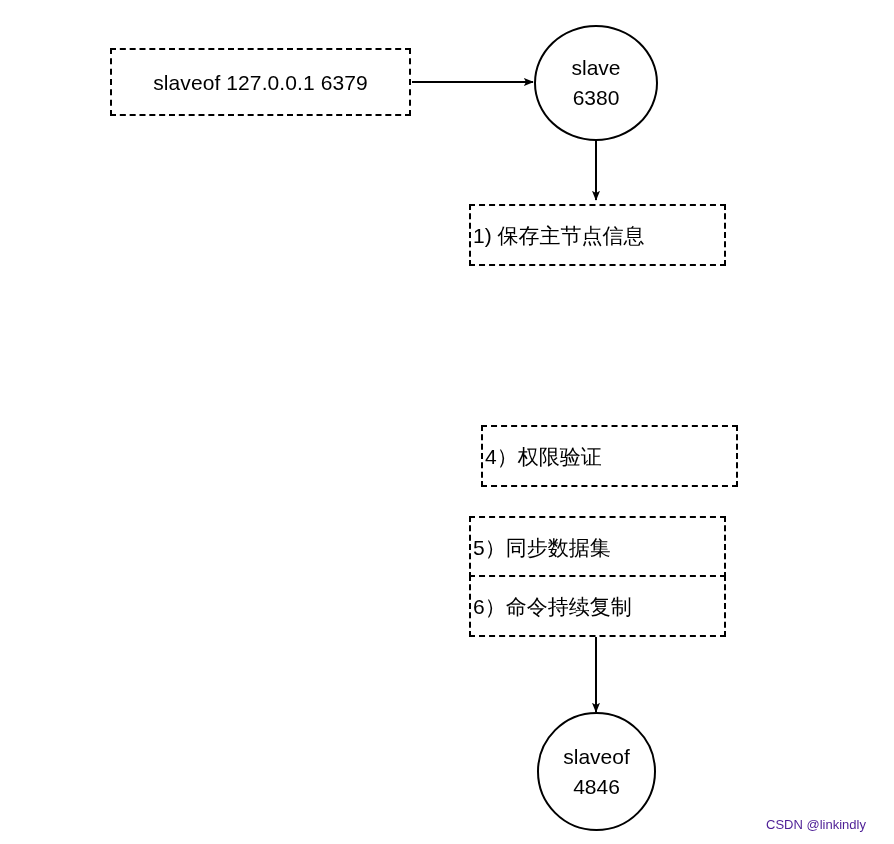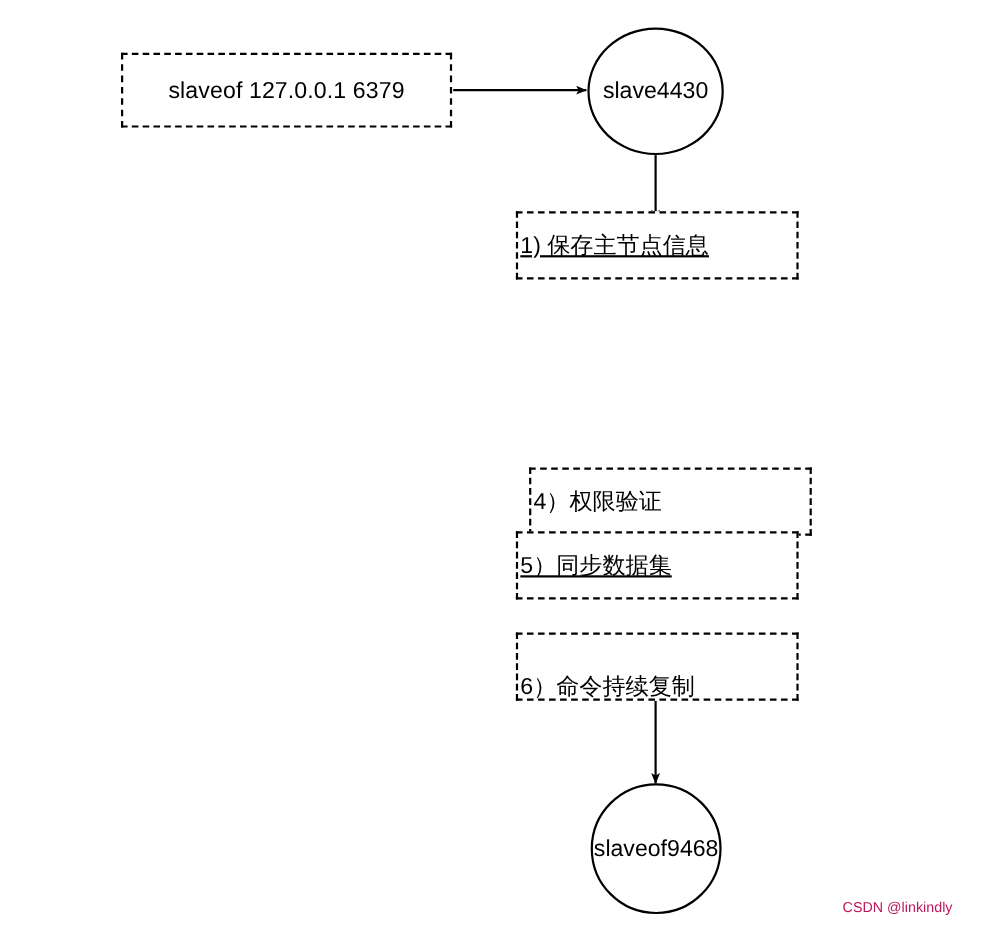--- a/index.html
+++ b/index.html
@@ -66,36 +66,36 @@
     height: 62px;
     justify-content: flex-start;
   }
   .step-label {
     font-size: 21px;
     line-height: 1;
     padding-left: 2px;
     white-space: nowrap;
   }
 
-  .step-1 { top: 192px; text-decoration: underline; }
+  .step-1 { top: 204px; }
   .step-2 { top: 275px; }
   .step-3 { top: 350px; }
   .step-4 { top: 425px; margin-left: 12px; }
-  .step-5 { top: 483px; text-decoration: underline; }
-  .step-6 { top: 575px; align-items: flex-end; }
+  .step-5 { top: 516px; }
+  .step-6 { top: 575px; }
 
   
   .circle-node {
     position: absolute;
     box-sizing: border-box;
     border: 2px solid #000000;
     border-radius: 50%;
     background: #ffffff;
     display: flex;
-    flex-direction: row;
+    flex-direction: column;
     align-items: center;
     justify-content: center;
   }
   .circle-line {
     font-size: 21px;
     line-height: 30px;
     white-space: nowrap;
   }
 
   .node-slave {
@@ -111,21 +111,21 @@
     height: 119px;
   }
 
   
   .watermark {
     position: absolute;
     left: 766px;
     top: 818px;
     font-size: 13px;
     line-height: 1;
-    color: #be185d;
+    color: #4c1d95;
     white-space: nowrap;
     user-select: none;
   }
 </style>
 </head>
 <body>
 
 <div id="canvas">
 
   <svg id="connectors" viewBox="0 0 894 844" width="894" height="844">
@@ -141,21 +141,21 @@
 
     <line x1="596" y1="637" x2="596" y2="712" stroke="#000000" stroke-width="2" marker-end="url(#arrowhead)"></line>
   </svg>
 
   <div class="dashed-box cmd-box">
     <span class="cmd-label">slaveof 127.0.0.1 6379</span>
   </div>
 
   <div class="circle-node node-slave">
     <span class="circle-line">slave</span>
-    <span class="circle-line">4430</span>
+    <span class="circle-line">6380</span>
   </div>
 
   <div class="dashed-box step-box step-1">
     <span class="step-label">1) 保存主节点信息</span>
   </div>
 
 
 
   <div class="dashed-box step-box step-4">
     <span class="step-label">4）权限验证</span>
@@ -164,18 +164,18 @@
   <div class="dashed-box step-box step-5">
     <span class="step-label">5）同步数据集</span>
   </div>
 
   <div class="dashed-box step-box step-6">
     <span class="step-label">6）命令持续复制</span>
   </div>
 
   <div class="circle-node node-master">
     <span class="circle-line">slaveof</span>
-    <span class="circle-line">9468</span>
+    <span class="circle-line">4846</span>
   </div>
 
   <div class="watermark">CSDN @linkindly</div>
 
 </div>
 
 </body></html>

